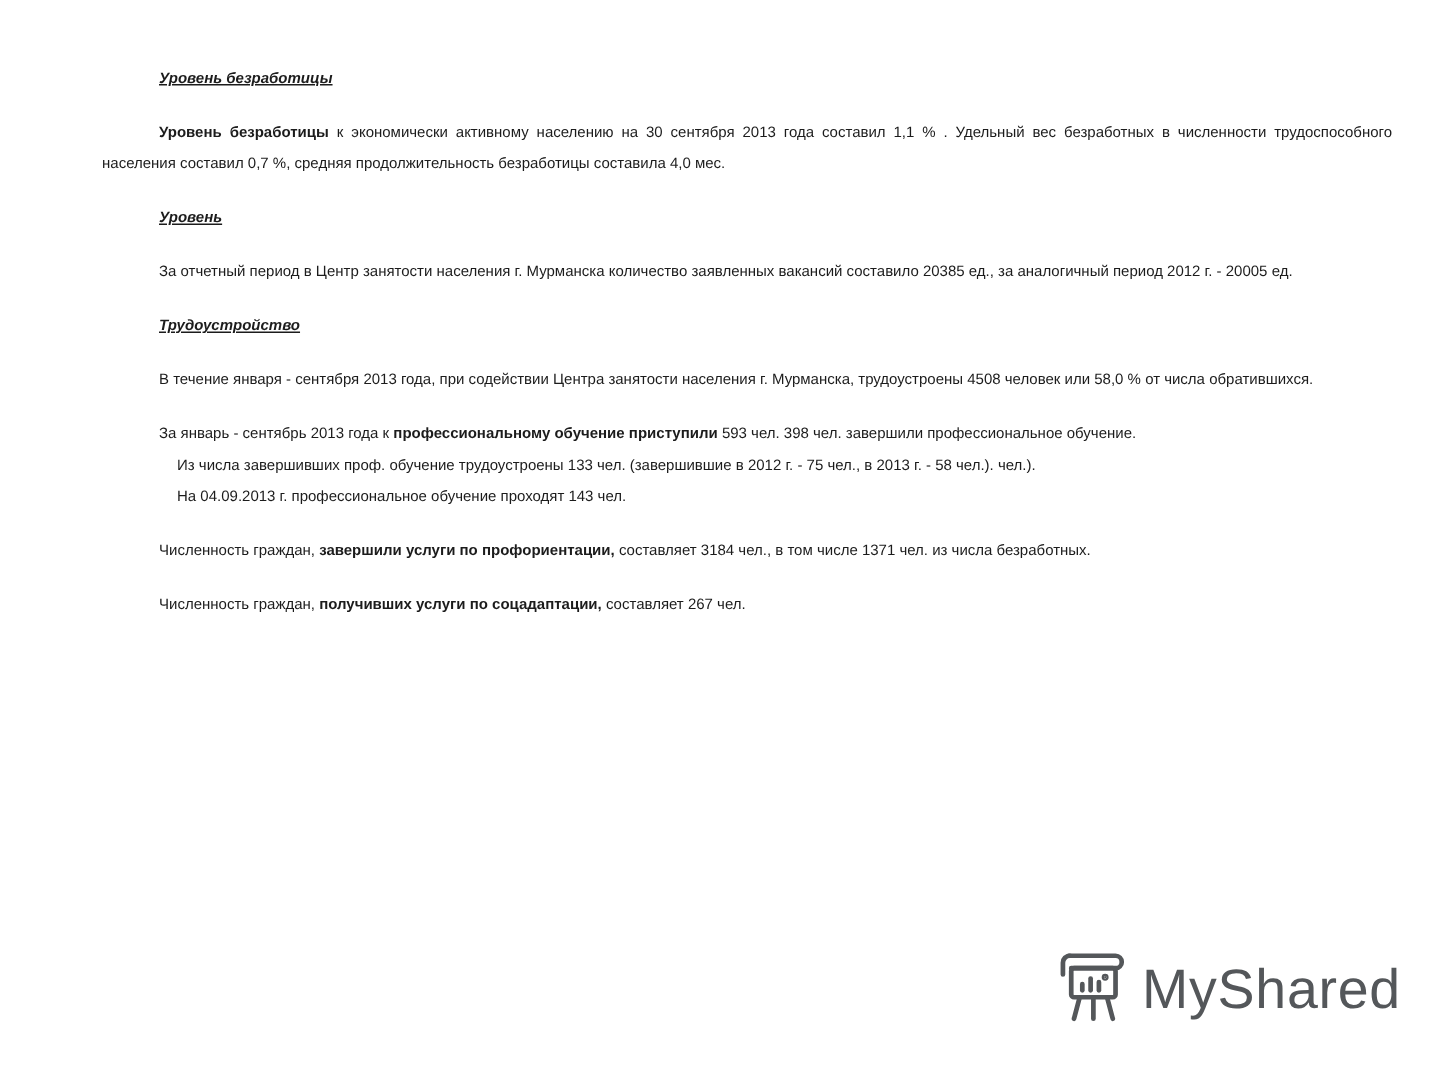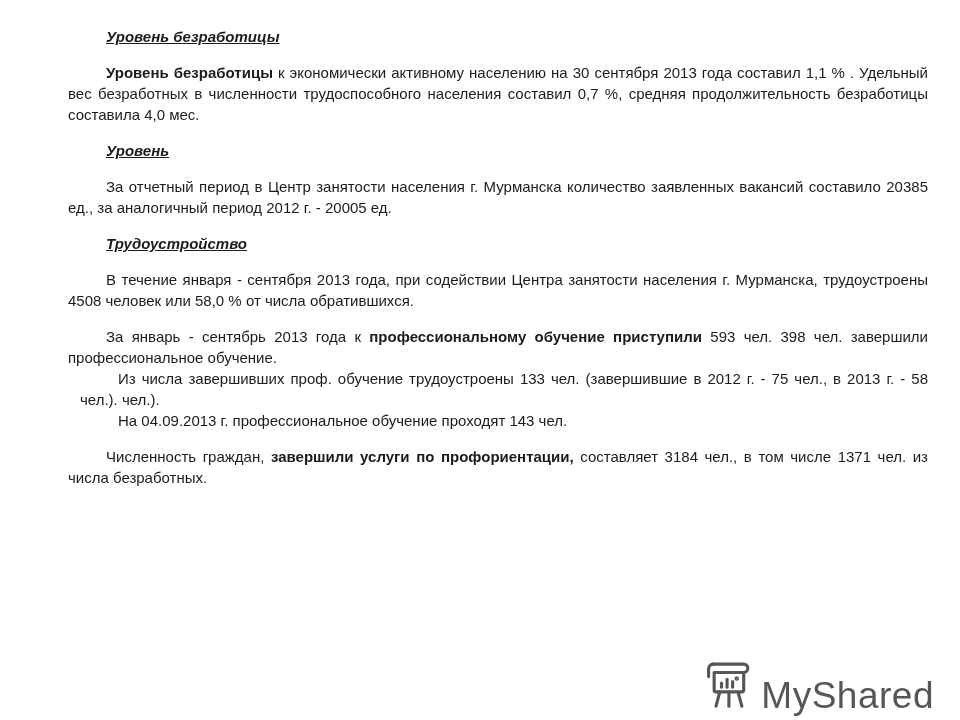--- a/index.html
+++ b/index.html
@@ -16,23 +16,23 @@
     color: #1c1c1c;
   }
   .slide {
     position: absolute;
     inset: 0;
     background: #ffffff;
   }
   .content {
     position: absolute;
     left: 68px;
-    top: 26px;
+    top: 42px;
     width: 860px;
-    font-size: 15px;
+    font-size: 10px;
     line-height: 21px;
     text-align: justify;
   }
   .content p {
     margin: 15px 0 0 0;
     text-indent: 38px;
   }
   .content p.first {
     margin-top: 0;
   }
@@ -47,23 +47,23 @@
   }
   .heading .hu {
     text-decoration: underline;
   }
   .b {
     font-weight: bold;
   }
   .logo {
     position: absolute;
     right: 26px;
-    bottom: 6px;
+    bottom: 32px;
     display: flex;
-    align-items: flex-end;
+    align-items: center;
     gap: 9px;
     color: #54575a;
   }
   .logo-icon {
     width: 48px;
     height: 52px;
     flex: 0 0 auto;
   }
   .logo-text {
     font-size: 37px;
@@ -93,20 +93,21 @@
 
     <p><span>За январь - сентябрь 2013 года к </span><span class="b">профессиональному обучение приступили</span><span> 593 чел. 398 чел. завершили профессиональное обучение.</span></p>
 
     <p class="tight"><span>Из числа завершивших проф. обучение трудоустроены 133 чел. (завершившие в 2012 г. - 75 чел., в 2013 г. - 58 чел.). чел.).</span></p>
 
     <p class="tight"><span>На 04.09.2013 г. профессиональное обучение проходят 143 чел.</span></p>
 
     <p><span>Численность граждан, </span><span class="b">завершили услуги по профориентации,</span><span> составляет 3184 чел., в том числе 1371 чел. из числа безработных.</span></p>
 
 
+    <p><span>Численность граждан, </span><span class="b">получивших услуги по соцадаптации,</span><span> составляет 267 чел.</span></p>
 
   </div>
 
   <div class="logo">
     <span>
       <svg class="logo-icon" viewBox="0 0 52 56" fill="none" xmlns="http://www.w3.org/2000/svg">
         <g stroke="#54575a" stroke-width="3.4" stroke-linecap="round" stroke-linejoin="round" fill="none">
 
           <path d="M9 6.5 H43 a4.5 4.5 0 0 1 0 9 H11"></path>
 

